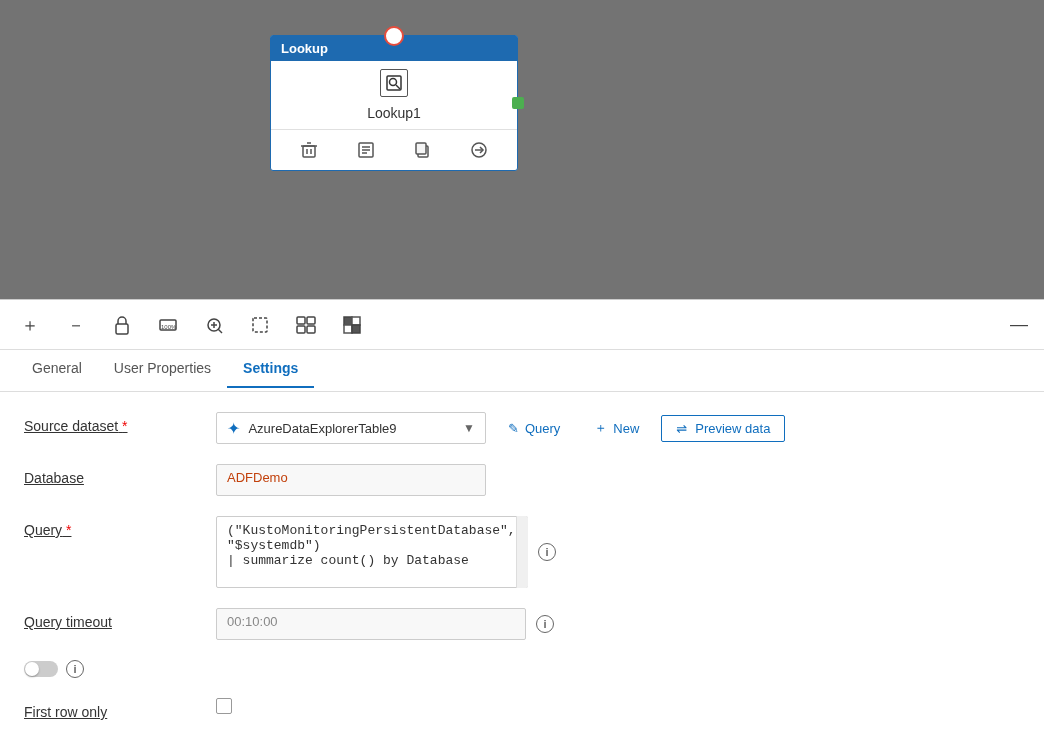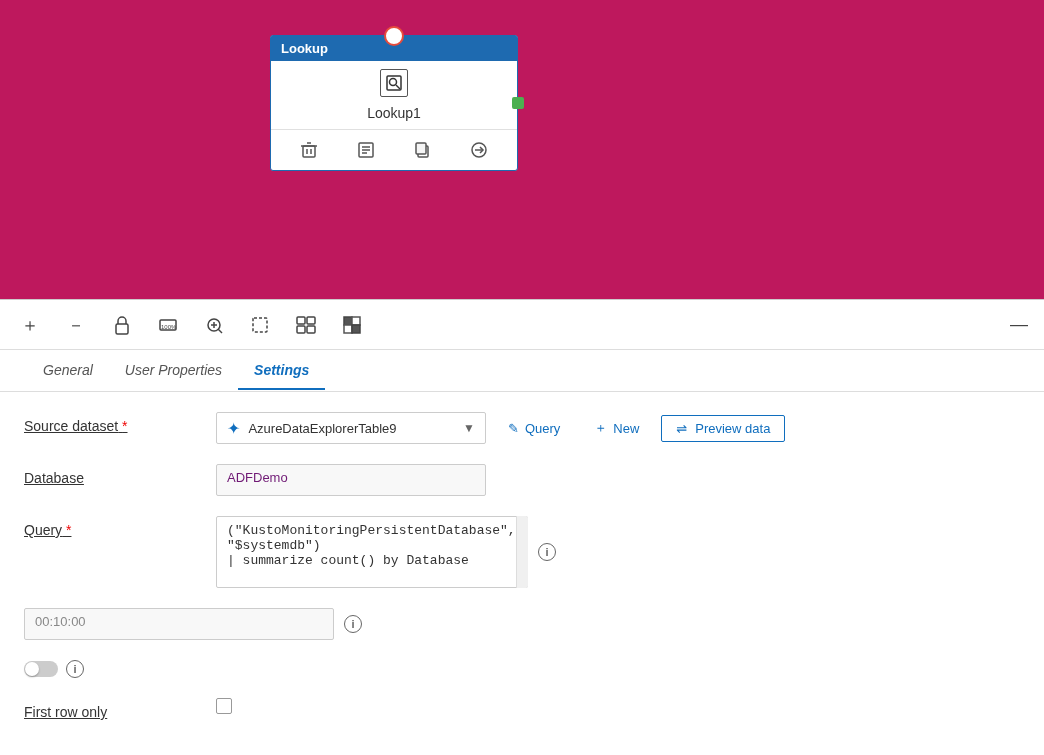--- a/index.html
+++ b/index.html
@@ -11,21 +11,21 @@
       width: 1044px;
       height: 755px;
       overflow: hidden;
       display: flex;
       flex-direction: column;
     }
 
     
     .canvas-area {
       flex: 0 0 300px;
-      background: #be185d;
+      background: #737373;
       position: relative;
       border-bottom: 1px solid #ccc;
     }
 
     
     .lookup-node {
       position: absolute;
       top: 35px;
       left: 270px;
       width: 248px;
@@ -131,25 +131,24 @@
       margin-left: auto;
       font-size: 18px;
       color: #444;
       cursor: pointer;
     }
 
     
     .tabs {
       flex: 0 0 42px;
       display: flex;
-      align-items: center;
-      padding: 0 27px;
+      align-items: flex-start;
+      padding: 0 16px;
       border-bottom: 1px solid #ddd;
       background: #fff;
-      font-style: italic;
     }
     .tab {
       padding: 10px 16px;
       font-size: 14px;
       color: #555;
       cursor: pointer;
       border-bottom: 2px solid transparent;
       margin-bottom: -1px;
     }
     .tab.active {
@@ -240,21 +239,21 @@
       border: 1px solid #106ebe;
       border-radius: 2px;
       background: #fff;
     }
 
     .text-input {
       border: 1px solid #ccc;
       border-radius: 2px;
       padding: 5px 10px;
       font-size: 13px;
-      color: #701a75;
+      color: #c2410c;
       background: #f8f8f8;
       height: 32px;
       min-width: 270px;
     }
 
     .textarea-wrap {
       position: relative;
       display: flex;
       align-items: flex-start;
       gap: 8px;
@@ -492,20 +491,23 @@
         <textarea class="query-textarea" style="">("KustoMonitoringPersistentDatabase",
 "$systemdb")
 | summarize count() by Database</textarea>
         <div class="scrollbar-area"></div>
       </div>
       <div class="info-icon">i</div>
     </div>
   </div>
 
   <div class="form-row">
+    <div class="form-label">
+      <span>Query timeout</span>
+    </div>
     <div class="form-control-area">
       <div class="text-input" style="color:#888; min-width:310px;">
         <span>00:10:00</span>
       </div>
       <div class="info-icon">i</div>
     </div>
   </div>
 
   <div class="form-row">
     <div class="form-control-area">

